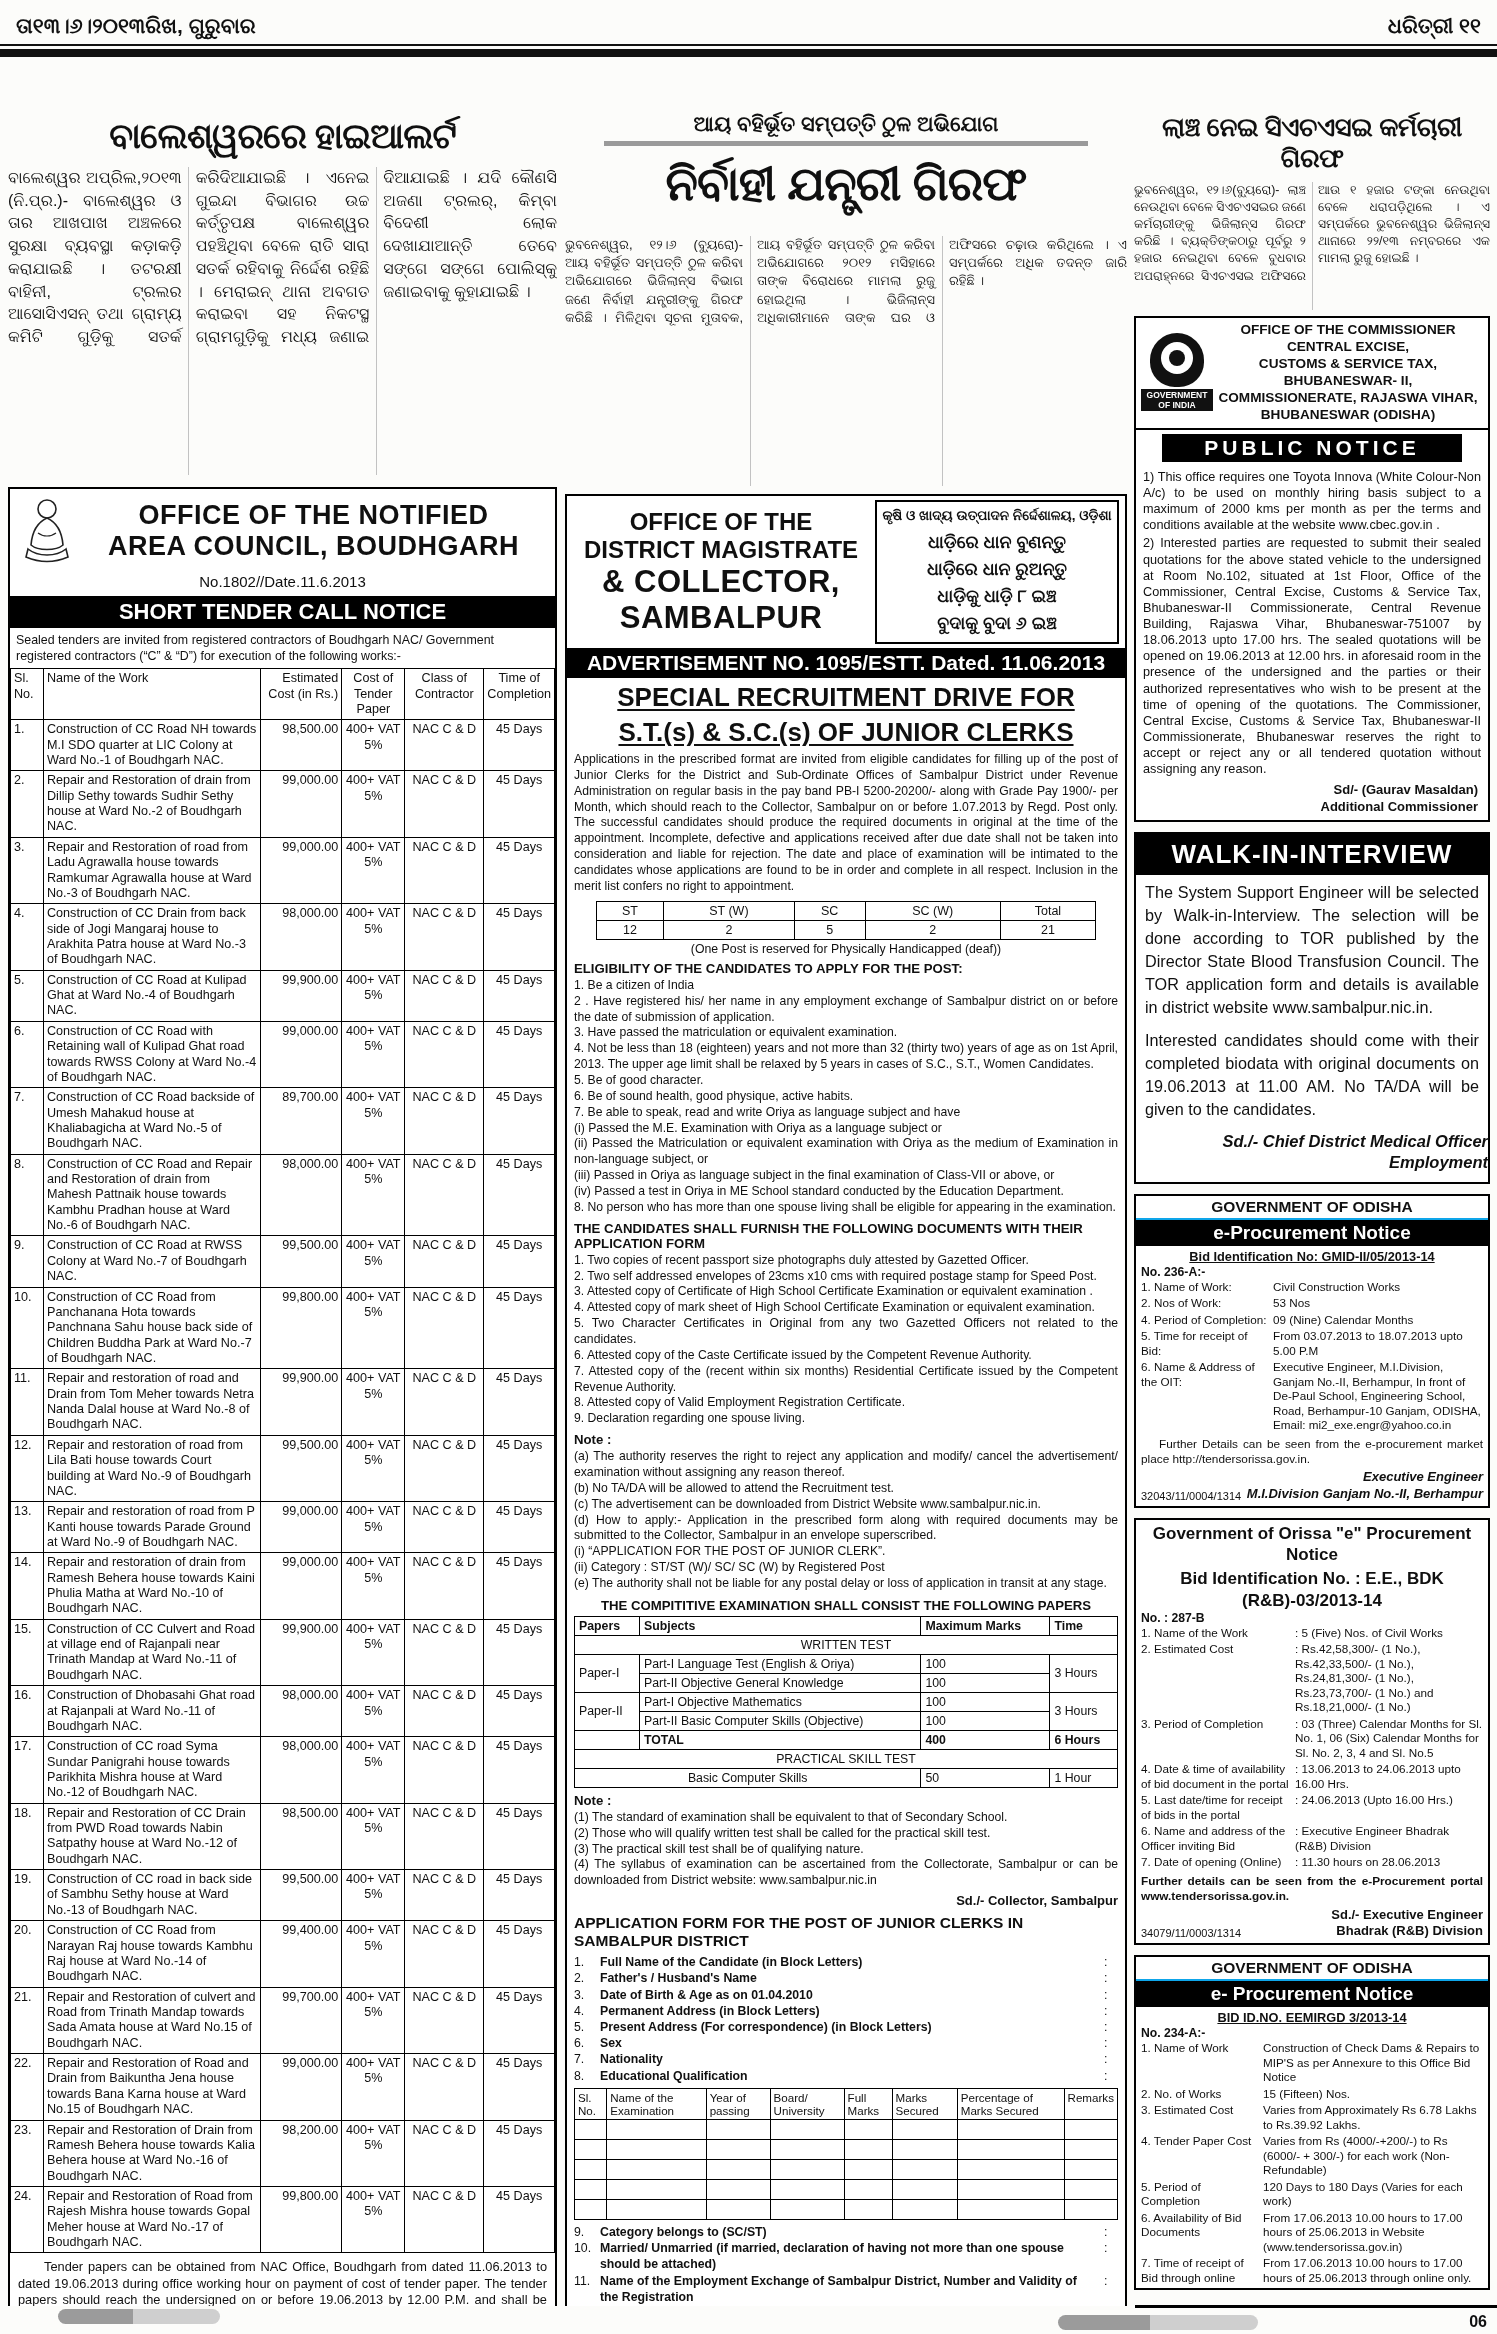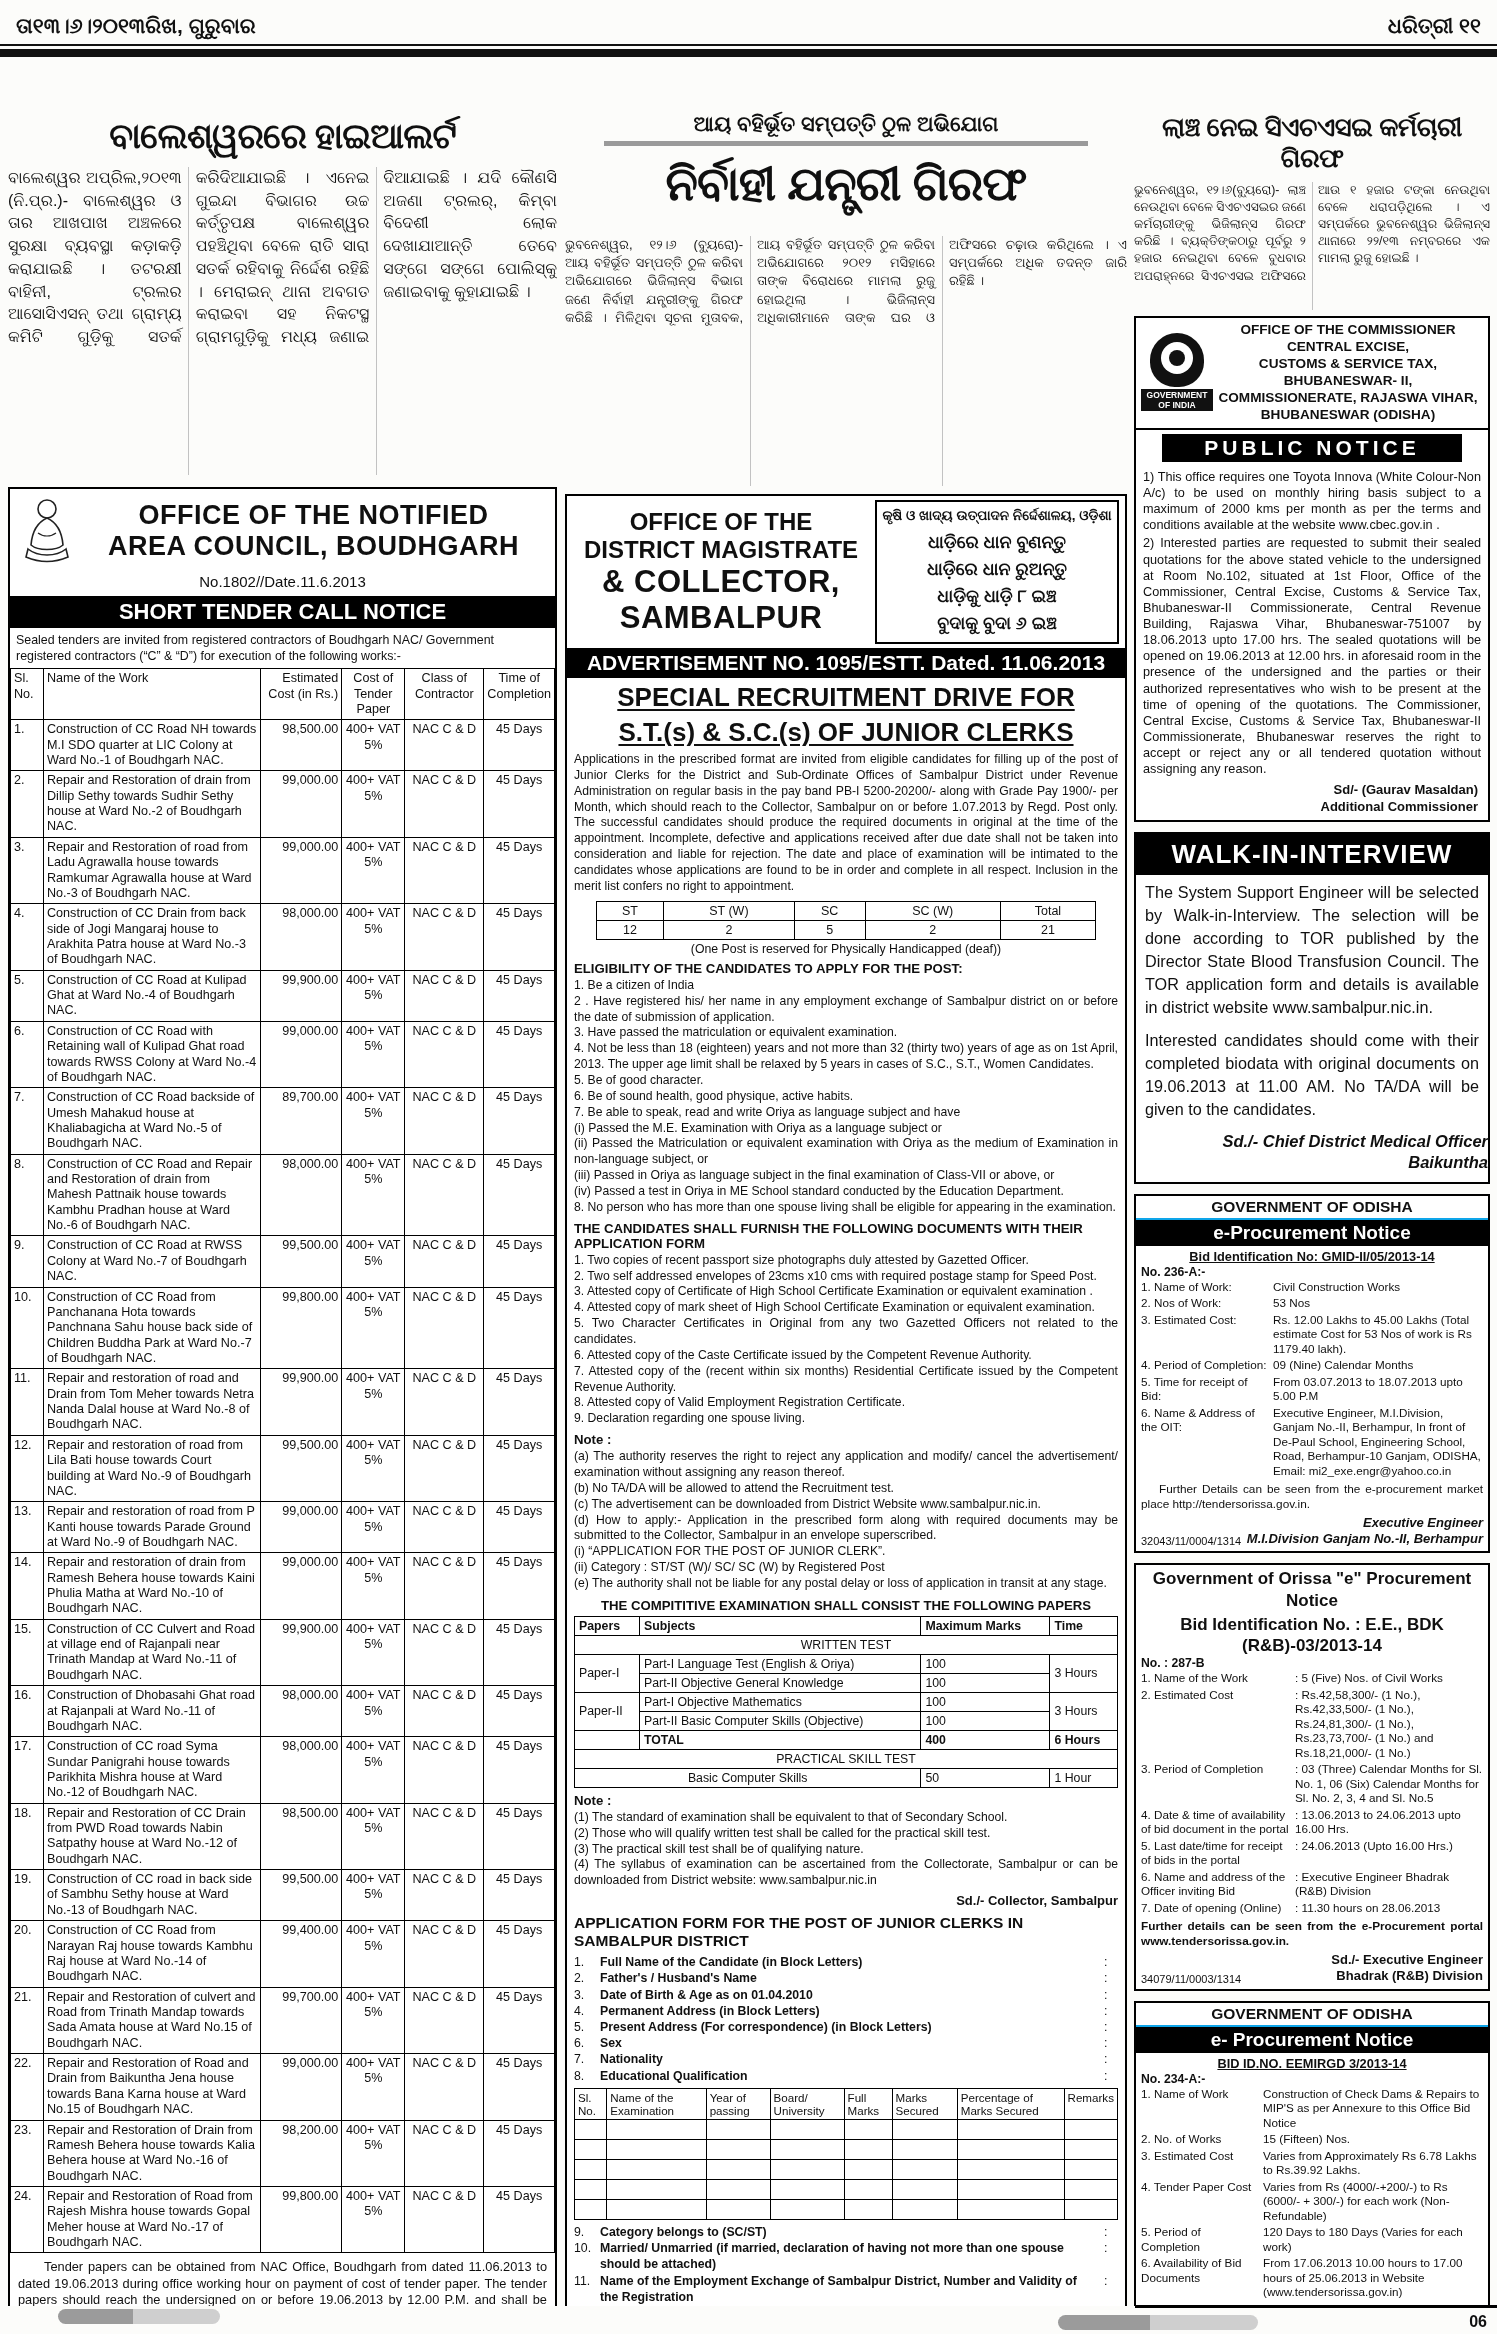--- a/index.html
+++ b/index.html
@@ -783,45 +783,41 @@
     </div>
 
     <div id="wi-box" class="nbox">
       <div class="blackbar wi-bar">WALK-IN-INTERVIEW</div>
       <div class="wi-body">
         <p style="margin:0 0 10px 0">The System Support Engineer will be selected by Walk-in-Interview. The selection will be done according to TOR published by the Director State Blood Transfusion Council. The TOR application form and details is available in district website www.sambalpur.nic.in.</p>
         <p style="margin:0 0 6px 0">Interested candidates should come with their completed biodata with original documents on 19.06.2013 at 11.00 AM. No TA/DA will be given to the candidates.</p>
       </div>
       <div class="wi-sign">
         <div>Sd./- Chief District Medical Officer</div>
-        <div>Baikuntha</div>
+        <div>Employment</div>
       </div>
     </div>
 
     <div class="ep-box nbox">
       <div class="ep-gov">GOVERNMENT OF ODISHA</div>
       <div class="blackbar ep-bar">e-Procurement Notice</div>
       <div class="ep-bid">Bid Identification No: GMID-II/05/2013-14</div>
       <div class="ep-no">No. 236-A:-</div>
       <div class="ep-items">
 
           <div class="ep-row">
             <span class="ep-lbl">1. Name of Work:</span>
             <span class="ep-val">Civil Construction Works</span>
           </div>
 
           <div class="ep-row">
             <span class="ep-lbl">2. Nos of Work:</span>
             <span class="ep-val">53 Nos</span>
           </div>
 
-          <div class="ep-row">
-            <span class="ep-lbl">3. Estimated Cost:</span>
-            <span class="ep-val">Rs. 12.00 Lakhs to 45.00 Lakhs (Total estimate Cost for 53 Nos of work is Rs 1179.40 lakh).</span>
-          </div>
 
           <div class="ep-row">
             <span class="ep-lbl">4. Period of Completion:</span>
             <span class="ep-val">09 (Nine) Calendar Months</span>
           </div>
 
           <div class="ep-row">
             <span class="ep-lbl">5. Time for receipt of Bid:</span>
             <span class="ep-val">From 03.07.2013 to 18.07.2013 upto 5.00 P.M</span>
           </div>

